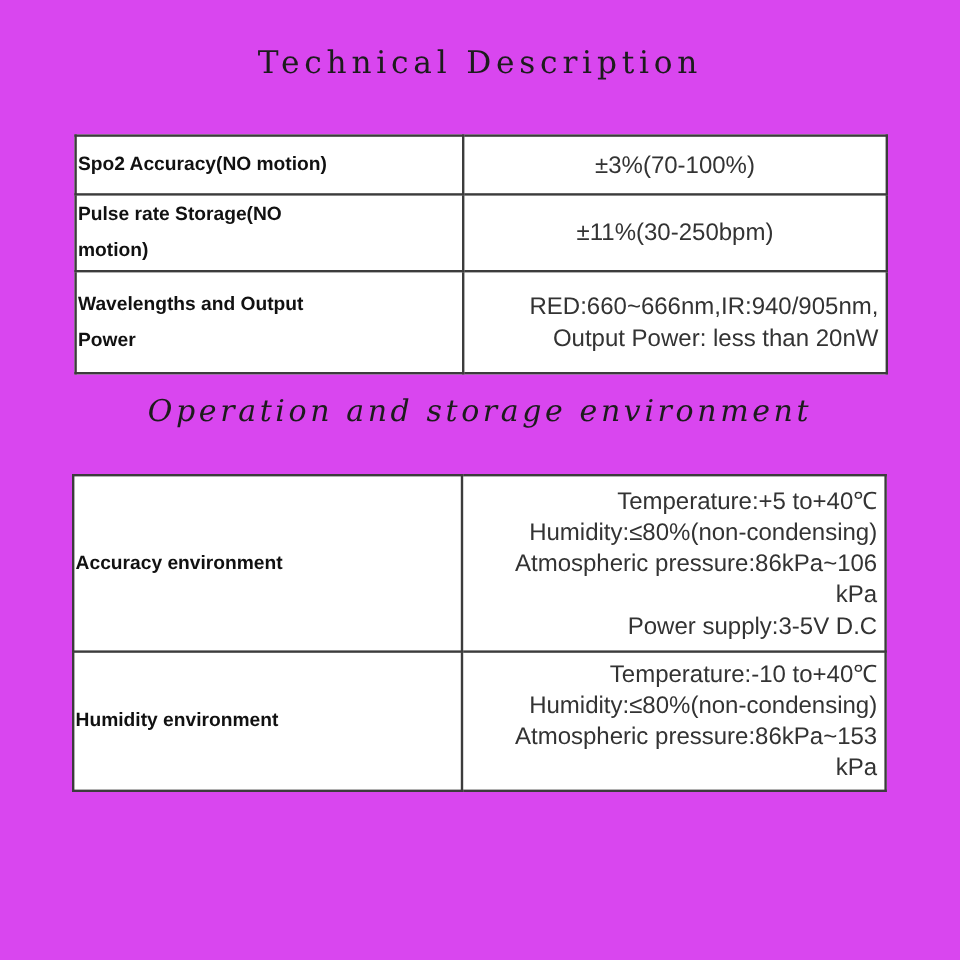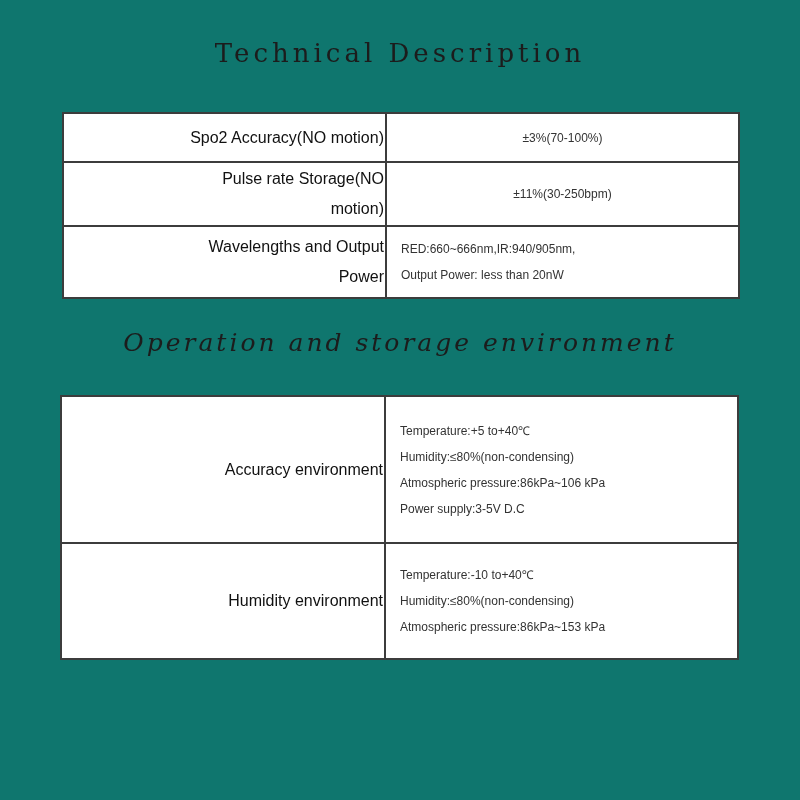--- a/index.html
+++ b/index.html
@@ -4,21 +4,21 @@
 <style>
   html, body {
     margin: 0;
     padding: 0;
     background: #ffffff;
   }
   .page {
     position: relative;
     width: 800px;
     height: 800px;
-    background: #0f766e;
+    background: #d946ef;
     font-family: "Liberation Sans", sans-serif;
     overflow: hidden;
   }
   .doc-title {
     position: absolute;
     left: 0;
     width: 800px;
     margin: 0;
     text-align: center;
     font-family: "DejaVu Serif", serif;
@@ -52,37 +52,37 @@
     top: 112px;
     width: 676px;
   }
   #env-table {
     left: 60px;
     top: 395px;
     width: 677px;
   }
   td.label-cell {
     font-size: 16px;
-    font-weight: normal;
+    font-weight: bold;
     color: #111111;
-    text-align: right;
+    text-align: left;
     line-height: 30px;
     white-space: pre-line;
   }
   td.value-cell {
-    font-size: 12px;
+    font-size: 20px;
     color: #333333;
     line-height: 26px;
     white-space: pre-line;
   }
   td.value-center {
     text-align: center;
   }
   td.value-left {
-    text-align: left;
+    text-align: right;
     padding-left: 14px;
     padding-right: 6px;
   }
 </style>
 </head>
 <body>
 
 <div class="page">
 
   <h1 class="doc-title t1">Technical Description</h1>
@@ -95,21 +95,21 @@
     <tbody>
       <tr style="height:49px">
         <td class="label-cell">Spo2 Accuracy(NO motion)</td>
         <td class="value-cell value-center">±3%(70-100%)</td>
       </tr>
       <tr style="height:61px">
         <td class="label-cell">Pulse rate Storage(NO
 motion)</td>
         <td class="value-cell value-center">±11%(30-250bpm)</td>
       </tr>
-      <tr style="height:72px">
+      <tr style="height:85px">
         <td class="label-cell">Wavelengths and Output
 Power</td>
         <td class="value-cell value-left">RED:660~666nm,IR:940/905nm,
 Output Power: less than 20nW</td>
       </tr>
     </tbody>
   </table>
 
   <h2 class="doc-title t2">Operation and storage environment</h2>
 

